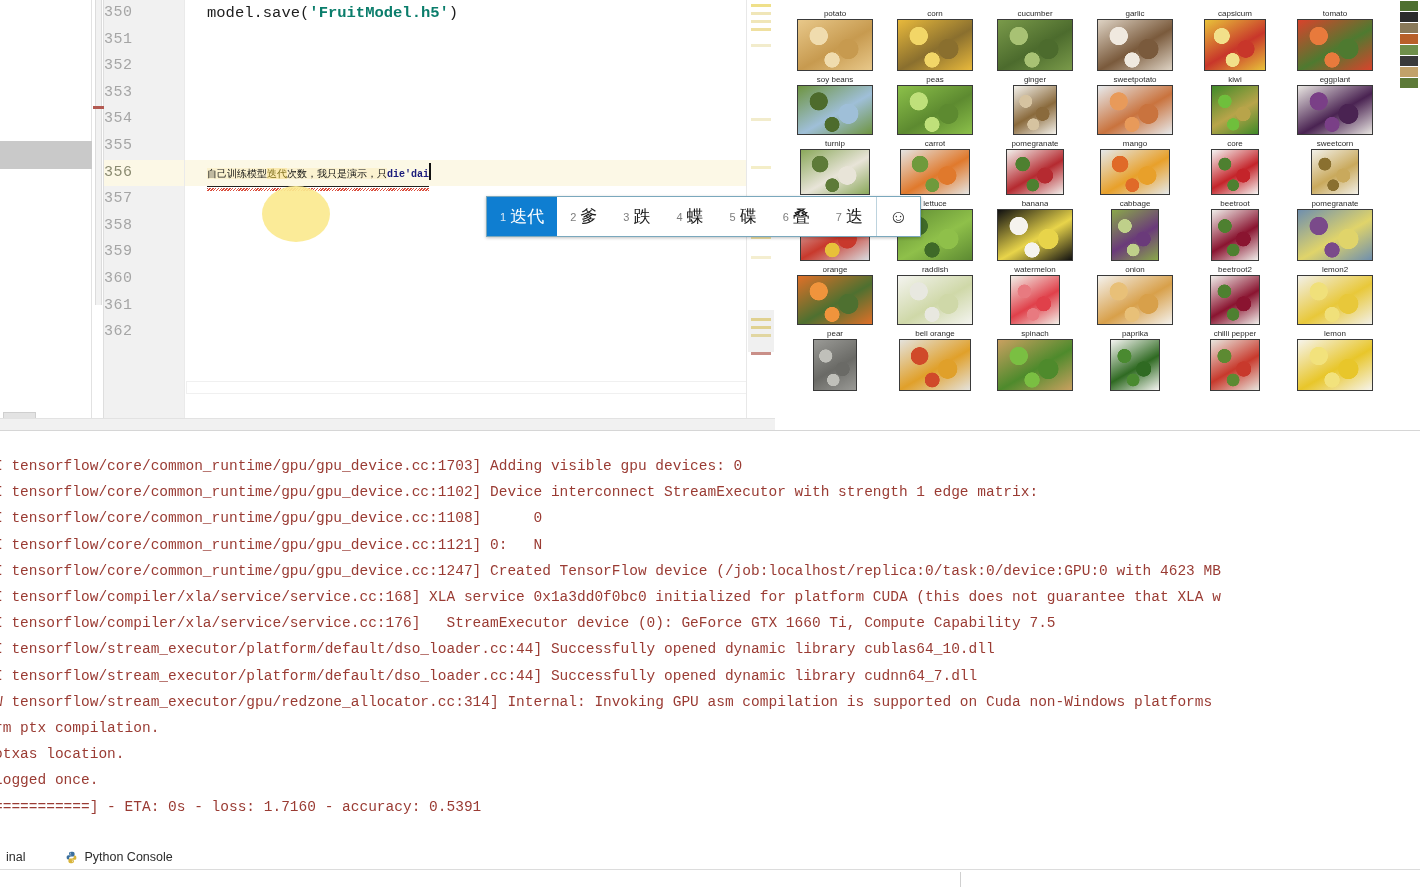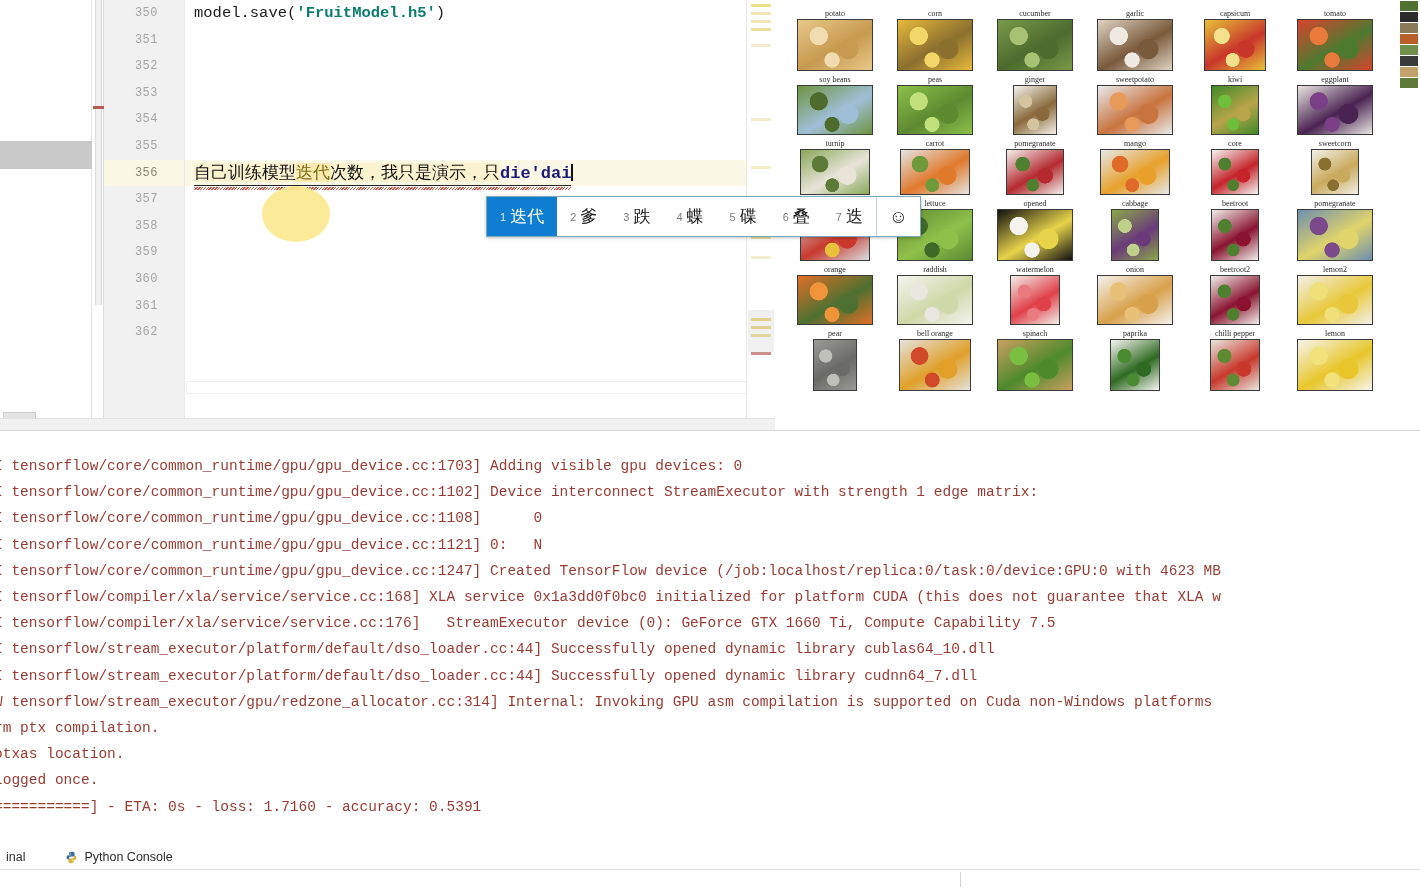--- a/index.html
+++ b/index.html
@@ -16,31 +16,31 @@
 
   .left-strip { position: absolute; left: 0; top: 0; width: 92px; height: 418px; background: #fff; border-right: 1px solid #e2e2e2; }
   .left-strip-band { position: absolute; left: 0; top: 141px; width: 104px; height: 28px; background: #c9c9c9; }
   .left-strip-tab { position: absolute; left: 3px; top: 412px; width: 33px; height: 12px; background: #e3e3e3; border: 1px solid #cfcfcf; }
 
   .thin-rail { position: absolute; left: 92px; top: 0; width: 12px; height: 418px; background: #fff; border-right: 1px solid #dedede; }
   .rail-mark { position: absolute; left: 93px; top: 106px; width: 13px; height: 3px; background: #b35a52; }
   .rail-thumb { position: absolute; left: 95px; top: 0; width: 7px; height: 305px; background: #f1f1f1; border-left: 1px solid #dcdcdc; border-right: 1px solid #dcdcdc; }
 
   .gutter { position: absolute; left: 104px; top: 0; width: 80px; height: 418px; background: #f1f1f1; }
-  .gutter-line { height: 26.6px; line-height: 26.6px; text-align: right; padding-right: 26px;
-                 font-family: "Liberation Mono", monospace; font-size: 12px; color: #a5a5a5; letter-spacing: .5px; }
+  .gutter-line { height: 26.6px; line-height: 26.6px; padding-right: 26px;
+                 font-family: "Liberation Mono", monospace; font-size: 15px; color: #a5a5a5; letter-spacing: .5px; }
   .gutter-line.active { background: #fcf8e6; color: #8a8a70; }
 
   .code-area { position: absolute; left: 184px; top: 0; width: 562px; height: 418px; background: #fff; border-left: 1px solid #eaeaea; }
-  .code-line { height: 26.6px; line-height: 26.6px; font-family: "Liberation Mono", monospace; font-size: 15.5px; padding-left: 9px; white-space: pre; }
+  .code-line { height: 26.6px; line-height: 26.6px; font-family: "Liberation Mono", monospace; font-size: 15.5px; padding-left: 22px; white-space: pre; }
   .code-line.active { background: #fcf8e6; }
   .tok-plain { color: #1d1d1d; }
   .tok-str { color: #0a7d6b; font-weight: bold; }
 
-  .ime-text { position: relative; display: inline-block; font-family: "Liberation Sans", sans-serif; font-size: 17px; color: #111; }
+  .ime-text { position: relative; display: inline-block; font-family: "Liberation Sans", sans-serif; font-size: 10px; color: #111; }
   .ime-text .cn { background: #fbf2d0; }
   .ime-text .hl { background: #fbeab0; color: #7a6b18; }
   .ime-text .py { font-family: "Liberation Mono", monospace; font-weight: bold; color: #1a1a7a; }
   .ime-underline { position: absolute; left: 0; right: 0; bottom: 1px; height: 1px; background: #222; }
   .squiggle { position: absolute; left: 0; right: 0; bottom: -3px; height: 3px;
     background-image: repeating-linear-gradient(135deg, #d94b3a 0 1px, transparent 1px 2px); }
   .caret { display: inline-block; width: 1.5px; height: 17px; background: #111; vertical-align: -3px; }
 
   .yellow-blob { position: absolute; left: 262px; top: 186px; width: 68px; height: 56px;
     background: #fbe98f; border-radius: 50%; opacity: .92; }
@@ -52,21 +52,21 @@
 
   
   .marker-strip { position: absolute; left: 746px; top: 0; width: 29px; height: 418px; background: #fff; border-left: 1px solid #e8e8e8; }
   .mk { position: absolute; left: 4px; width: 20px; height: 3px; }
 
   
   .grid-panel { position: absolute; left: 775px; top: 0; width: 645px; height: 430px; background: #fff; overflow: hidden; }
   .grid-inner { position: absolute; left: 10px; top: 8px; width: 624px; }
   .grid-row { display: flex; gap: 0px; }
   .cell { width: 100px; margin-right: 0px; display: flex; flex-direction: column; align-items: center; }
-  .cell-label { font-size: 8px; color: #2a2a2a; line-height: 11px; height: 11px; white-space: nowrap; overflow: hidden; font-family: Liberation Serif, serif; }
+  .cell-label { font-size: 8px; color: #2a2a2a; line-height: 11px; height: 11px; white-space: nowrap; overflow: hidden; font-family: Liberation Sans, sans-serif; }
   .thumb { border: 1px solid #3a3a3a; margin-bottom: 3px; position: relative; overflow: hidden; }
 
   .scroll-right-col { position: absolute; left: 1398px; top: 0; width: 22px; height: 430px; background: #fff; overflow: hidden; }
   .mini-thumb { width: 18px; height: 10px; margin: 1px 2px; }
 
   
   .ime-bar { position: absolute; left: 486px; top: 196px; height: 41px; display: flex; align-items: stretch;
              background: #fff; border: 1px solid #7aa8bd; box-shadow: 0 1px 3px rgba(0,0,0,.25); z-index: 40; }
   .ime-cand { display: flex; align-items: center; justify-content: center; padding: 0 13px; cursor: default; }
   .ime-cand.sel { background: #0f7ed1; }
@@ -251,21 +251,21 @@
         <div class="grid-row">
           <div class="cell">
             <div class="cell-label">jalepeno</div>
             <div class="thumb" style="width: 70px; height: 52px; background: radial-gradient(circle at 28% 32%, rgb(232, 192, 58) 0px, rgb(232, 192, 58) 14%, transparent 15%), radial-gradient(circle at 68% 58%, rgb(200, 57, 44) 0px, rgb(200, 57, 44) 17%, transparent 18%), radial-gradient(circle at 46% 80%, rgb(232, 192, 58) 0px, rgb(232, 192, 58) 13%, transparent 14%), linear-gradient(150deg, rgb(216, 220, 224) 0%, rgb(200, 57, 44) 55%, rgb(216, 220, 224) 100%);"></div>
           </div>
           <div class="cell">
             <div class="cell-label">lettuce</div>
             <div class="thumb" style="width: 76px; height: 52px; background: radial-gradient(circle at 28% 32%, rgb(63, 106, 40) 0px, rgb(63, 106, 40) 14%, transparent 15%), radial-gradient(circle at 68% 58%, rgb(143, 192, 74) 0px, rgb(143, 192, 74) 17%, transparent 18%), radial-gradient(circle at 46% 80%, rgb(63, 106, 40) 0px, rgb(63, 106, 40) 13%, transparent 14%), linear-gradient(150deg, rgb(93, 138, 50) 0%, rgb(143, 192, 74) 55%, rgb(93, 138, 50) 100%);"></div>
           </div>
           <div class="cell">
-            <div class="cell-label">opened</div>
+            <div class="cell-label">banana</div>
             <div class="thumb" style="width: 76px; height: 52px; background: radial-gradient(circle at 28% 32%, rgb(245, 243, 238) 0px, rgb(245, 243, 238) 14%, transparent 15%), radial-gradient(circle at 68% 58%, rgb(232, 212, 74) 0px, rgb(232, 212, 74) 17%, transparent 18%), radial-gradient(circle at 46% 80%, rgb(245, 243, 238) 0px, rgb(245, 243, 238) 13%, transparent 14%), linear-gradient(150deg, rgb(17, 17, 17) 0%, rgb(232, 212, 74) 55%, rgb(17, 17, 17) 100%);"></div>
           </div>
           <div class="cell">
             <div class="cell-label">cabbage</div>
             <div class="thumb" style="width: 48px; height: 52px; background: radial-gradient(circle at 28% 32%, rgb(191, 208, 138) 0px, rgb(191, 208, 138) 14%, transparent 15%), radial-gradient(circle at 68% 58%, rgb(106, 58, 122) 0px, rgb(106, 58, 122) 17%, transparent 18%), radial-gradient(circle at 46% 80%, rgb(191, 208, 138) 0px, rgb(191, 208, 138) 13%, transparent 14%), linear-gradient(150deg, rgb(138, 168, 74) 0%, rgb(106, 58, 122) 55%, rgb(138, 168, 74) 100%);"></div>
           </div>
           <div class="cell">
             <div class="cell-label">beetroot</div>
             <div class="thumb" style="width: 48px; height: 52px; background: radial-gradient(circle at 28% 32%, rgb(78, 128, 48) 0px, rgb(78, 128, 48) 14%, transparent 15%), radial-gradient(circle at 68% 58%, rgb(138, 20, 48) 0px, rgb(138, 20, 48) 17%, transparent 18%), radial-gradient(circle at 46% 80%, rgb(78, 128, 48) 0px, rgb(78, 128, 48) 13%, transparent 14%), linear-gradient(150deg, rgb(240, 238, 234) 0%, rgb(138, 20, 48) 55%, rgb(240, 238, 234) 100%);"></div>
           </div>

